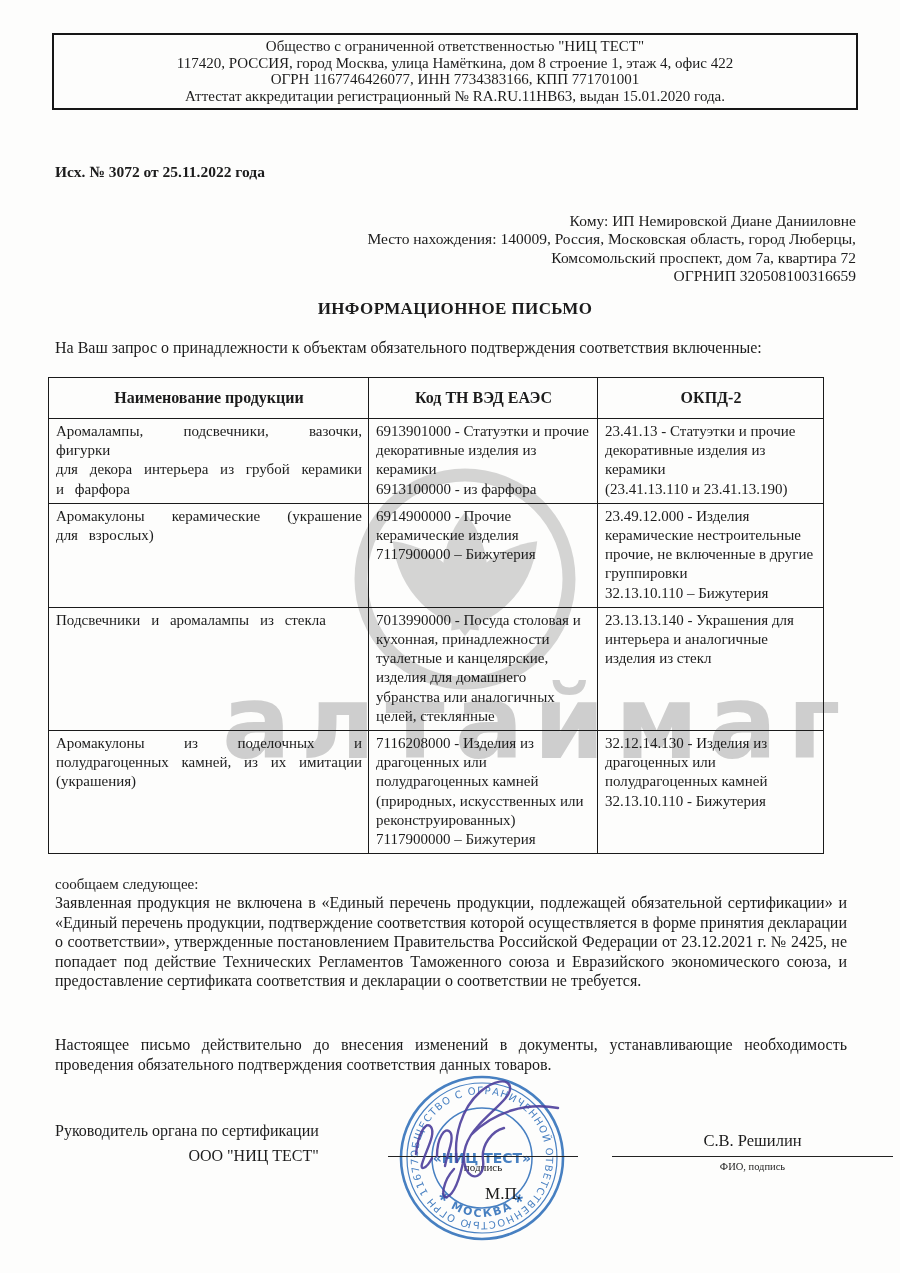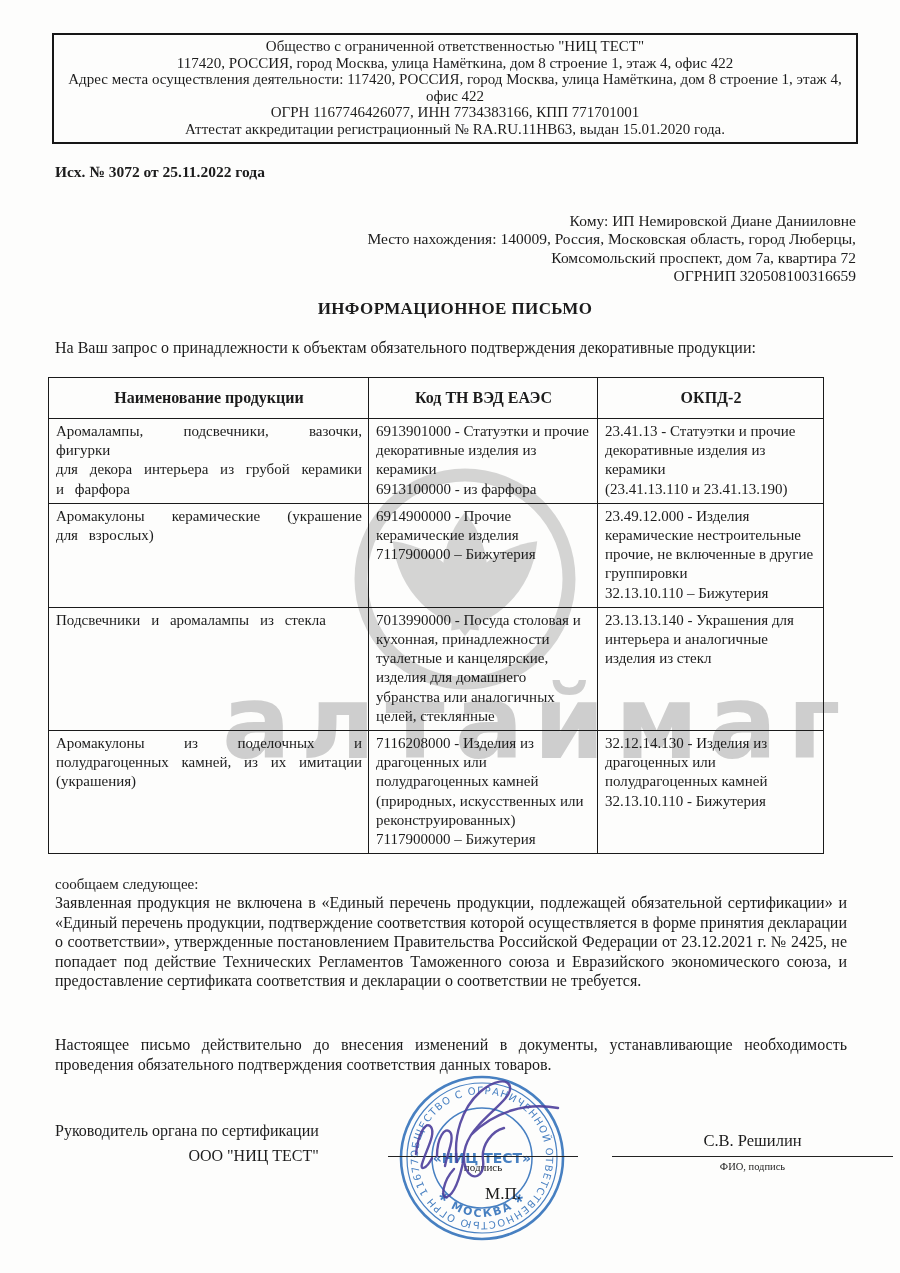--- a/index.html
+++ b/index.html
@@ -104,36 +104,35 @@
     </g>
   </svg>
   <div class="wm-brand">алтаймаг</div>
 </div>
 
 <div class="content">
 
   <div class="letterhead">
     <div>Общество с ограниченной ответственностью "НИЦ ТЕСТ"</div>
     <div>117420, РОССИЯ, город Москва, улица Намёткина, дом 8 строение 1, этаж 4, офис 422</div>
-    <div>Адрес места осуществления деятельности: 117420, РОССИЯ, город Москва, улица Намёткина, дом 8 строение 1, этаж 4, офис 422</div>
     <div>ОГРН 1167746426077, ИНН 7734383166, КПП 771701001</div>
     <div>Аттестат аккредитации регистрационный № RA.RU.11НВ63, выдан 15.01.2020 года.</div>
   </div>
 
   <div class="ref-line">Исх. № 3072 от 25.11.2022 года</div>
 
   <div class="recipient">
     <div>Кому: ИП Немировской Диане Данииловне</div>
     <div>Место нахождения: 140009, Россия, Московская область, город Люберцы, Комсомольский проспект, дом 7а, квартира 72</div>
     <div>ОГРНИП 320508100316659</div>
   </div>
 
   <div class="title">ИНФОРМАЦИОННОЕ ПИСЬМО</div>
 
-  <div class="intro">На Ваш запрос о принадлежности к объектам обязательного подтверждения декоративные продукции:</div>
+  <div class="intro">На Ваш запрос о принадлежности к объектам обязательного подтверждения соответствия включенные:</div>
 
   <table class="products">
     <colgroup>
         <col style="width:320px">
         <col style="width:229px">
         <col style="width:226px">
       </colgroup>
     <thead>
       <tr>
         <th>Наименование продукции</th>

